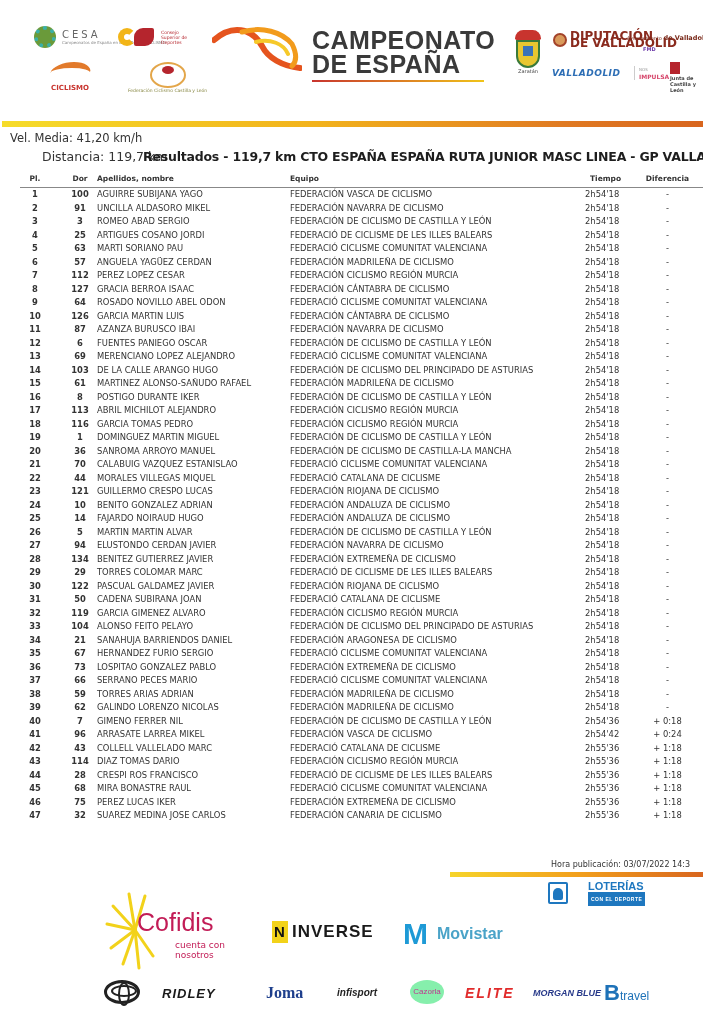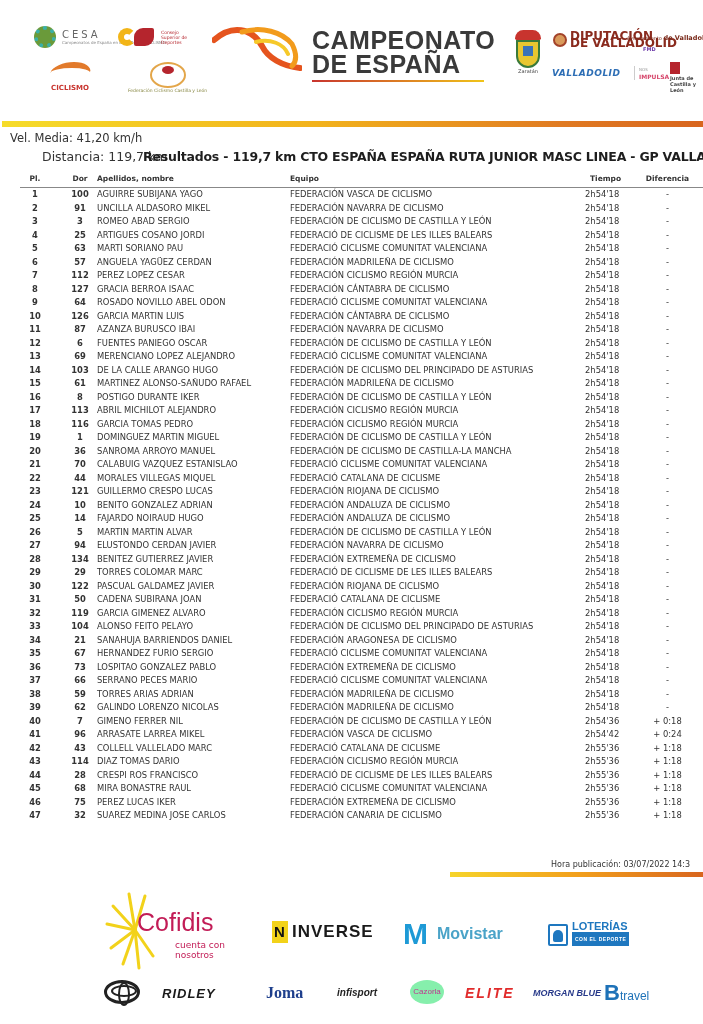--- a/index.html
+++ b/index.html
@@ -77,21 +77,21 @@
   .sp { position: absolute; white-space: nowrap; }
   .cofidis { left: 105px; top: 890px; width: 130px; height: 80px; }
   .cofidis .sun { position: absolute; left: 0; top: 0; width: 60px; height: 80px; }
   .cofidis .name { position: absolute; left: 32px; top: 18px; font-family: "Liberation Sans", sans-serif; font-size: 25px; color: #c21c56; }
   .cofidis .tag { position: absolute; left: 70px; top: 50px; font-size: 9px; color: #c21c56; line-height: 10px; }
   .inverse { left: 272px; top: 921px; font-family: "Liberation Sans", sans-serif; font-weight: bold; font-size: 17px; color: #1a1a1a; letter-spacing: 1px; display: flex; align-items: center; gap: 4px; }
   .inverse .box { width: 16px; height: 22px; background: #f2d21a; color: #111; font-size: 15px; text-align: center; line-height: 22px; }
   .movistar { left: 403px; top: 921px; display: flex; align-items: center; gap: 9px; }
   .movistar .m { font-family: "Liberation Sans", sans-serif; font-weight: bold; font-size: 30px; color: #1e9ad6; line-height: 26px; }
   .movistar .t { font-family: "Liberation Sans", sans-serif; font-size: 16px; font-weight: bold; color: #4aa3c8; }
-  .loterias { left: 548px; top: 920px; display: flex; align-items: flex-end; gap: 4px; }
+  .loterias { left: 548px; top: 880px; display: flex; align-items: center; gap: 20px; }
   .loterias .ic { width: 20px; height: 22px; border: 2px solid #1e77bf; border-radius: 2px; position: relative; }
   .loterias .ic::after { content: ""; position: absolute; left: 3px; top: 4px; width: 10px; height: 12px; border-radius: 5px 5px 2px 2px; background: #1e77bf; }
   .loterias .t { font-family: "Liberation Sans", sans-serif; font-size: 11px; font-weight: bold; color: #1e77bf; line-height: 12px; }
   .loterias .t small { display: block; font-size: 5px; background: #1e77bf; color: #fff; padding: 1px 3px; letter-spacing: 0.5px; }
   .toyota { left: 104px; top: 980px; width: 36px; height: 24px; border: 3px solid #222; border-radius: 50%; }
   .toyota::before { content: ""; position: absolute; left: 11px; top: -1px; width: 8px; height: 20px; border: 2px solid #222; border-radius: 50%; }
   .toyota::after { content: ""; position: absolute; left: 4px; top: 2px; width: 22px; height: 8px; border: 2px solid #222; border-radius: 50%; }
   .ridley { left: 162px; top: 986px; font-family: "Liberation Sans", sans-serif; font-weight: bold; font-style: italic; font-size: 13px; color: #1a1a1a; letter-spacing: 1px; }
   .joma { left: 266px; top: 984px; font-family: "Liberation Serif", serif; font-weight: bold; font-size: 16px; color: #1e3f8c; }
   .infisport { left: 337px; top: 987px; font-family: "Liberation Sans", sans-serif; font-weight: bold; font-style: italic; font-size: 10px; color: #222; }

